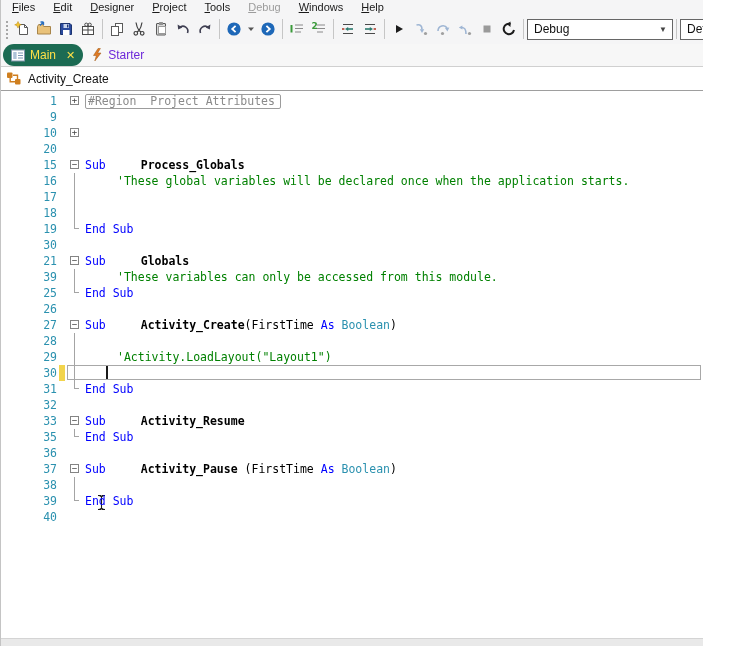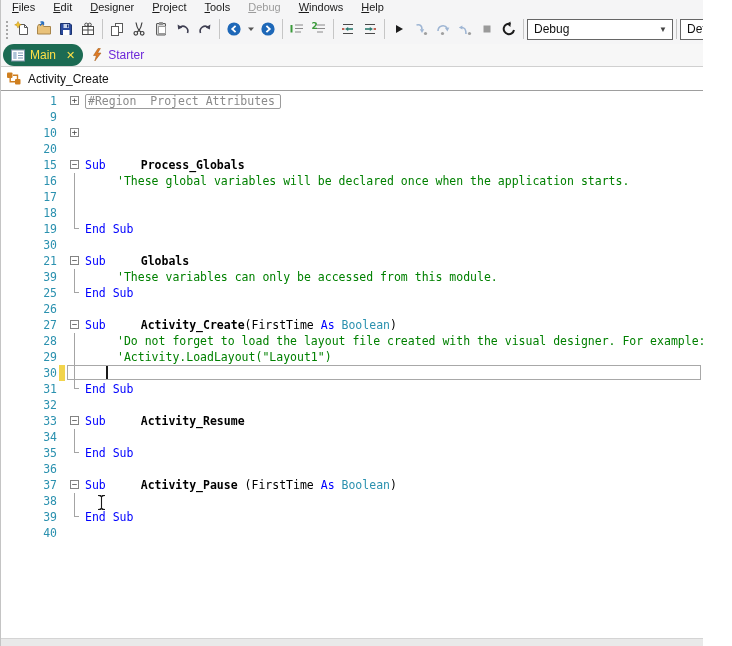--- a/index.html
+++ b/index.html
@@ -414,21 +414,20 @@
           <span class="foldbox">−</span>
         </span>
         <span class="code"><span class="kw">Sub </span><span class="name">Activity_Create</span><span class="pln">(FirstTime </span><span class="kw">As </span><span class="typ">Boolean</span><span class="pln">)</span></span>
       </div>
       <div class="row">
         <span class="num">28</span>
         <span class="mark"></span>
         <span class="foldc">
           <span class="guide-mid"></span>
         </span>
-        <span class="code"><span class="indent"></span><span class="cmt">'Do not forget to load the layout file created with the visual designer. For example:</span></span>
       </div>
       <div class="row">
         <span class="num">29</span>
         <span class="mark"></span>
         <span class="foldc">
           <span class="guide-mid"></span>
         </span>
         <span class="code"><span class="indent"></span><span class="cmt">'Activity.LoadLayout("Layout1")</span></span>
       </div>
       <div class="row">
@@ -457,28 +456,20 @@
       </div>
       <div class="row">
         <span class="num">33</span>
         <span class="mark"></span>
         <span class="foldc">
           <span class="foldbox">−</span>
         </span>
         <span class="code"><span class="kw">Sub </span><span class="name">Activity_Resume</span></span>
       </div>
       <div class="row">
-        <span class="num">34</span>
-        <span class="mark"></span>
-        <span class="foldc">
-          <span class="guide-mid"></span>
-        </span>
-        <span class="code"></span>
-      </div>
-      <div class="row">
         <span class="num">35</span>
         <span class="mark"></span>
         <span class="foldc">
           <span class="guide-end"></span>
         </span>
         <span class="code"><span class="kw">End Sub</span></span>
       </div>
       <div class="row">
         <span class="num">36</span>
         <span class="mark"></span>

